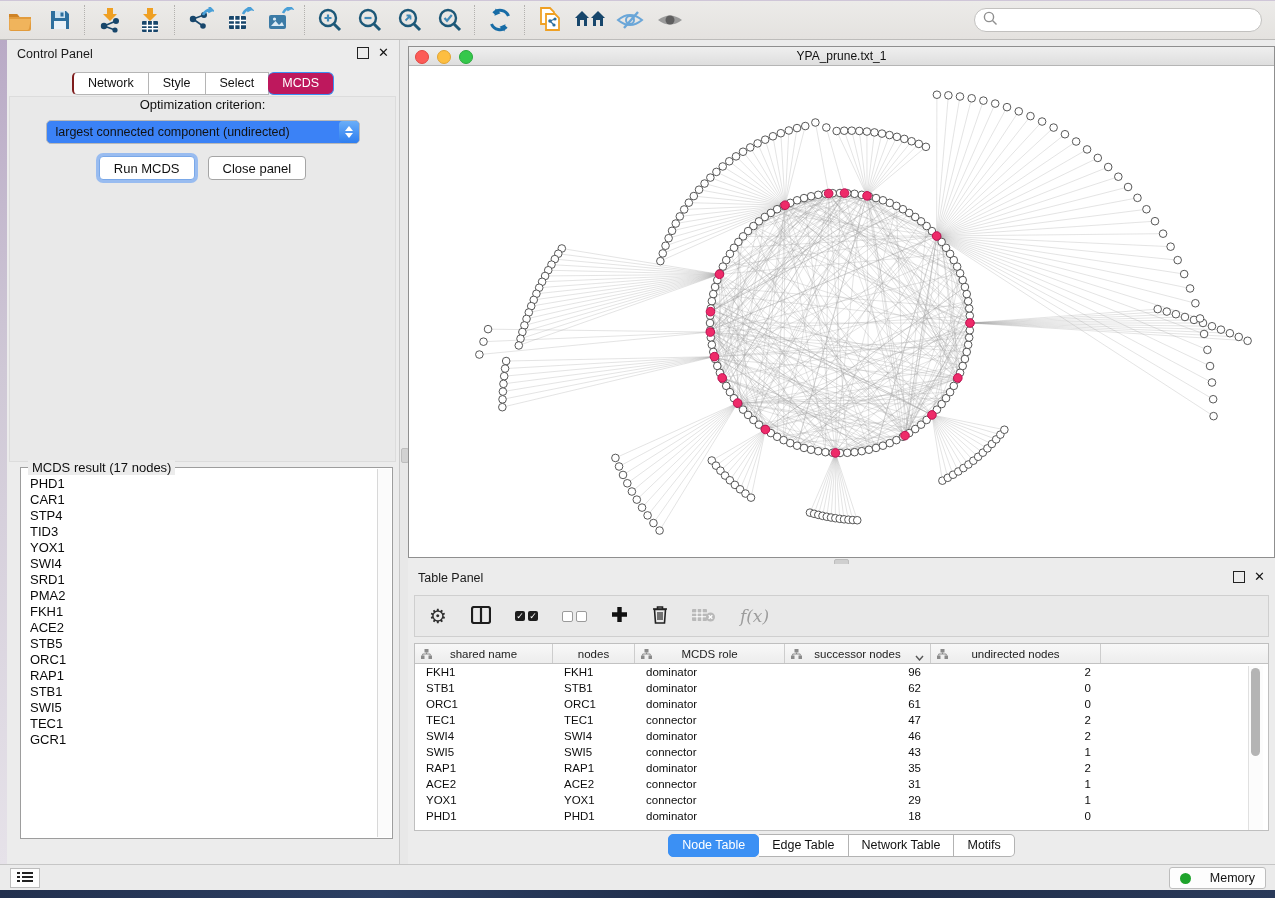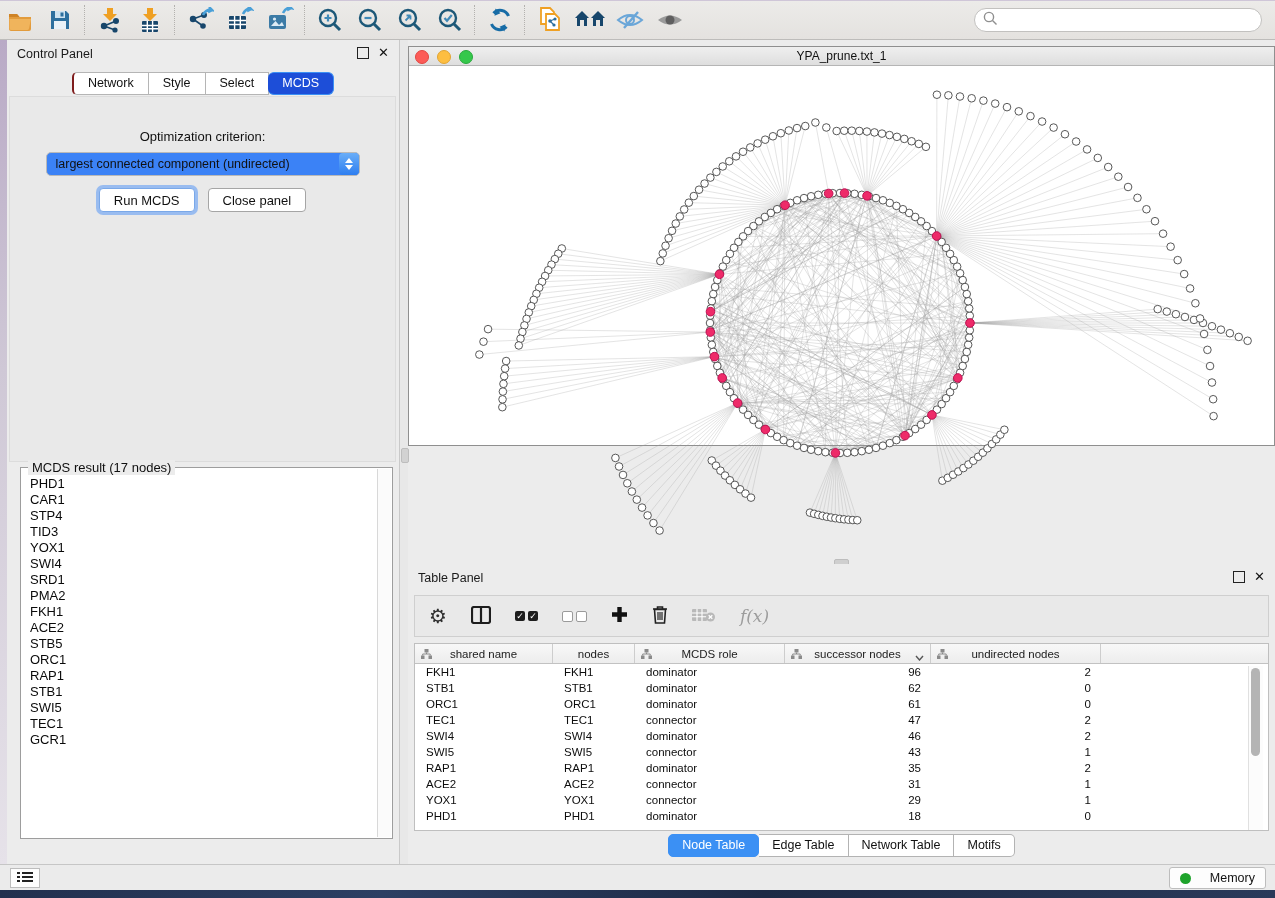--- a/index.html
+++ b/index.html
@@ -23,23 +23,23 @@
 
   
   #control-panel{position:absolute;left:7px;top:40px;width:393px;height:824px;background:#ececec;border-right:1px solid #c9c9c9;box-sizing:border-box;}
   .panel-header{position:relative;height:28px;display:flex;align-items:center;padding:0 10px;font-size:12.5px;color:#1a1a1a;}
   .panel-header .ph-icons{position:absolute;right:10px;top:7px;display:flex;gap:9px;align-items:center;}
   .float-box{width:10px;height:10px;border:1.6px solid #222;display:inline-block;}
   .close-x{font-size:13px;font-weight:bold;color:#111;line-height:10px;}
   .cp-tabs{position:absolute;left:0;top:32px;width:100%;display:flex;justify-content:center;}
   .cp-tab{background:#fff;border:1px solid #b5b5b5;border-left:none;padding:3px 14px;font-size:12.5px;color:#111;height:15px;line-height:15px;}
   .cp-tab:first-child{border-left:2px solid #7f1d1d;border-radius:5px 0 0 5px;}
-  .cp-tab.active{background:#1d4ed8;border-color:#3b90f4;color:#fff;border-radius:6px;margin-left:-1px;}
+  .cp-tab.active{background:#be185d;border-color:#3b90f4;color:#fff;border-radius:6px;margin-left:-1px;}
   .cp-sub{position:absolute;left:2px;top:56px;width:387px;height:366px;background:#e9e9e9;border:1px solid #dcdcdc;box-sizing:border-box;}
-  .opt-label{margin-top:32px;text-align:center;font-size:13px;color:#111;}
+  .opt-label{margin-top:0;text-align:center;font-size:13px;color:#111;}
   .dropdown{position:relative;margin:8px auto 0;width:314px;height:24px;background:#3b82f6;border:1px solid #b9b9b9;border-radius:5px;
             display:flex;align-items:center;box-sizing:border-box;}
   .dropdown .dd-text{flex:1;font-size:12.5px;padding-left:9px;color:#111;white-space:nowrap;}
   .dd-stepper{width:20px;height:22px;margin-right:0;border-radius:4px;background:linear-gradient(#6aaef8,#2e7ef0);
               display:flex;flex-direction:column;align-items:center;justify-content:center;gap:2px;}
   .dd-up{width:0;height:0;border-left:4px solid transparent;border-right:4px solid transparent;border-bottom:5px solid #fff;}
   .dd-dn{width:0;height:0;border-left:4px solid transparent;border-right:4px solid transparent;border-top:5px solid #fff;}
   .btn-row{margin-top:12px;display:flex;justify-content:center;gap:13px;}
   .btn{background:#fff;border:1px solid #a5a5a5;border-radius:4px;font-size:13px;color:#111;padding:3px 14px;height:24px;box-sizing:border-box;}
   .btn.focused{box-shadow:0 0 0 3px rgba(110,165,245,.65);border-color:#7aa8e8;}
@@ -47,21 +47,21 @@
   .legend{position:absolute;left:7px;top:-8px;background:#ececec;padding:0 4px;font-size:13px;color:#111;}
   .mcds-list{position:absolute;left:1px;top:8px;right:14px;bottom:1px;overflow:hidden;}
   .mcds-item{font-size:13px;line-height:16px;padding-left:8px;color:#0a0a0a;}
   .list-scroll{position:absolute;top:1px;right:1px;bottom:1px;width:13px;background:#fbfbfb;border-left:1px solid #d8d8d8;}
 
   
   #v-splitter{position:absolute;left:400px;top:40px;width:8px;height:824px;background:#e8e8e8;}
   #v-splitter .grab{position:absolute;left:1px;top:408px;width:6px;height:13px;background:#d2d2d2;border:1px solid #bdbdbd;border-radius:2px;}
 
   
-  #network-window{position:absolute;left:408px;top:46px;width:867px;height:400px;border:1px solid #8f8f8f;box-sizing:border-box;background:#fff;}
+  #network-window{position:absolute;left:408px;top:46px;width:867px;height:512px;border:1px solid #8f8f8f;box-sizing:border-box;background:#fff;}
   .nw-title{height:18px;background:linear-gradient(#efefef,#dedede);border-bottom:1px solid #b5b5b5;position:relative;
             display:flex;align-items:center;justify-content:center;font-size:12px;color:#111;}
   .lights{position:absolute;left:6px;top:3px;display:flex;gap:8px;}
   .light{width:12px;height:12px;border-radius:50%;}
   .light.red{background:#fc5b57;border:.5px solid #e14642;}
   .light.yellow{background:#fdbe41;border:.5px solid #e0a433;}
   .light.green{background:#35c84b;border:.5px solid #2aa83d;}
   #net-svg{position:absolute;left:0;top:18px;width:865px;height:492px;}
   #h-grab{position:absolute;left:834px;top:559px;width:13px;height:6px;background:#cfcfcf;border:1px solid #bdbdbd;border-radius:2px;}
 

